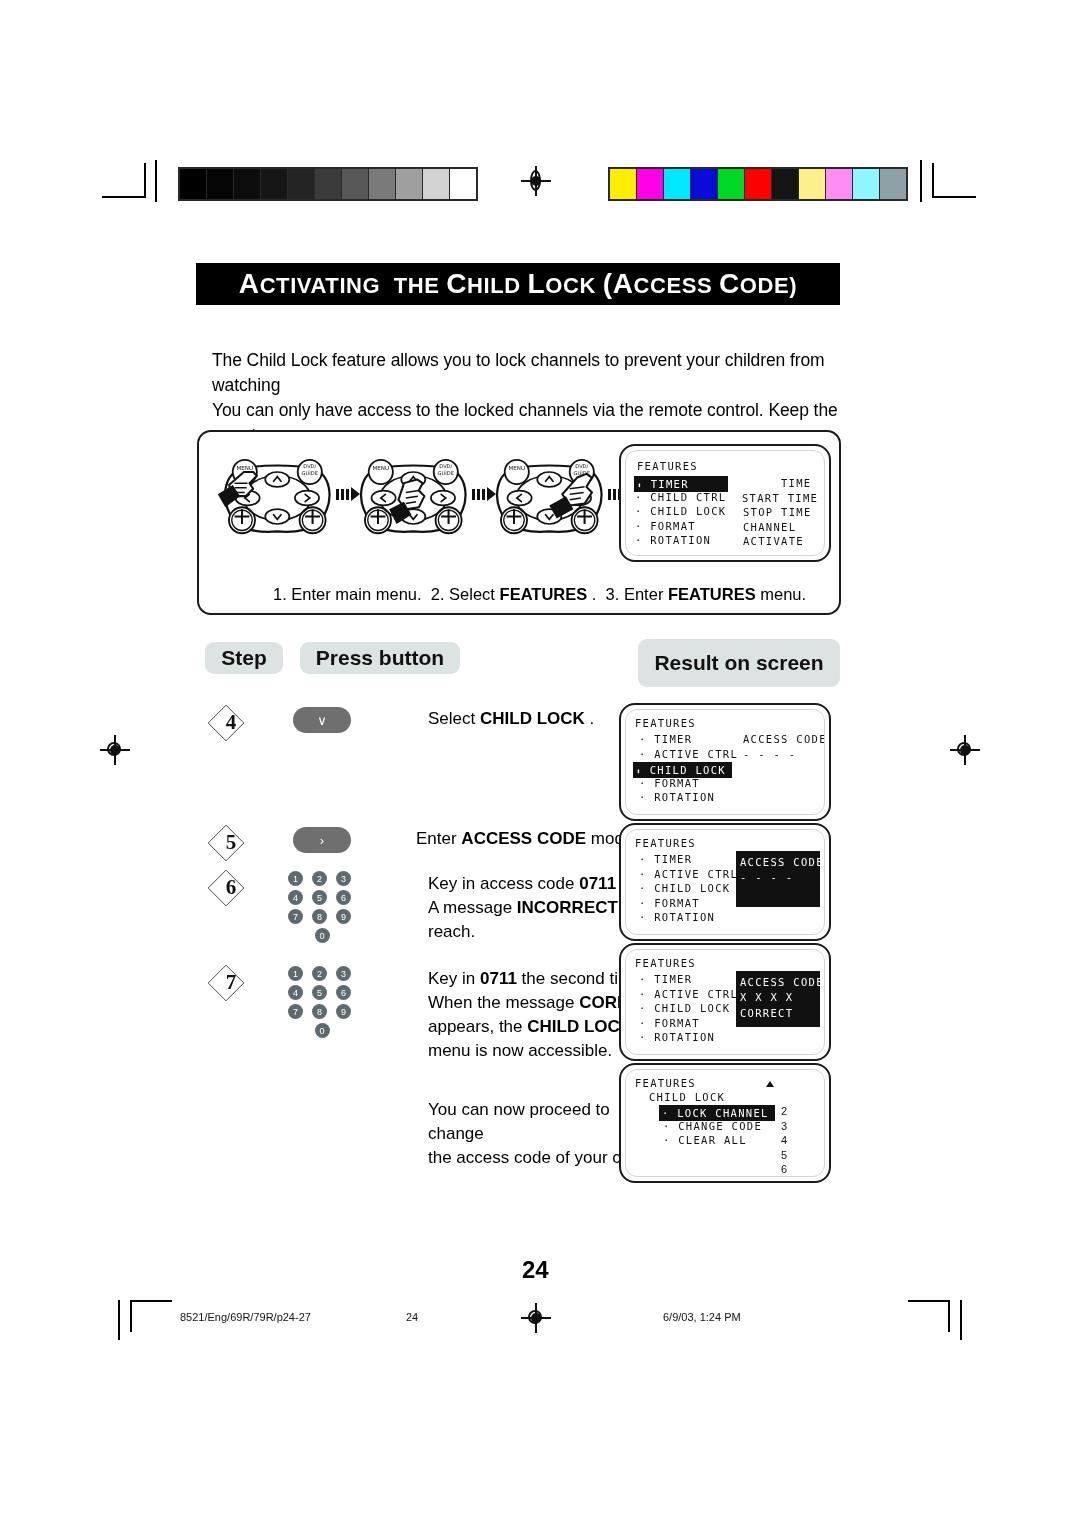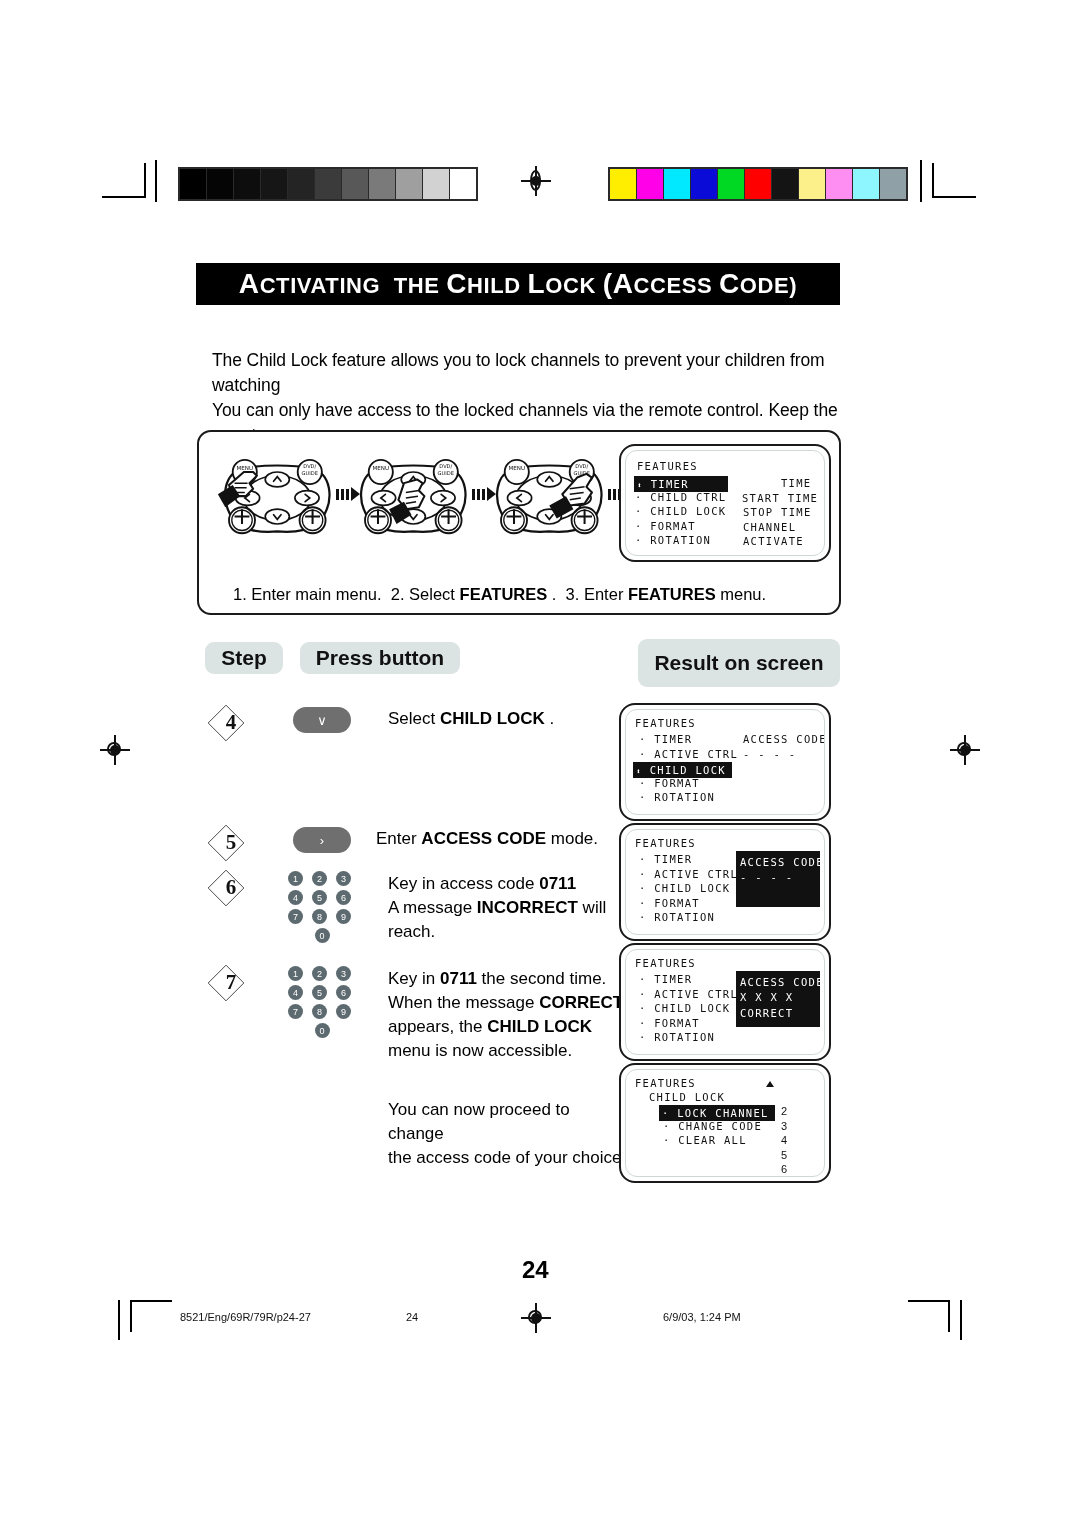--- a/index.html
+++ b/index.html
@@ -82,21 +82,21 @@
   .keypad{position:absolute;width:66px;}
   .keypad .krow{display:flex;gap:9px;margin-bottom:4px;}
   .key{
     width:15px;height:15px;border-radius:50%;background:#5d6b70;color:#fff;
     font-size:9px;display:flex;align-items:center;justify-content:center;
     font-family:"Liberation Sans",sans-serif;
   }
   .keypad .krow.last{justify-content:center;padding-left:2px;}
 
   
-  .instr{position:absolute;font-size:17px;line-height:24px;}
+  .instr{position:absolute;font-size:17px;line-height:24px;margin-left:40px;}
   .instr b{font-weight:bold;}
 
   
   .remote{position:absolute;}
   .arrowblk{position:absolute;display:flex;align-items:center;}
   .arrowblk i{display:block;width:3px;height:11px;background:#111;margin-right:2px;}
   .arrowblk .tip{
     width:0;height:0;border-left:9px solid #111;
     border-top:7px solid transparent;border-bottom:7px solid transparent;margin:0;
   }

